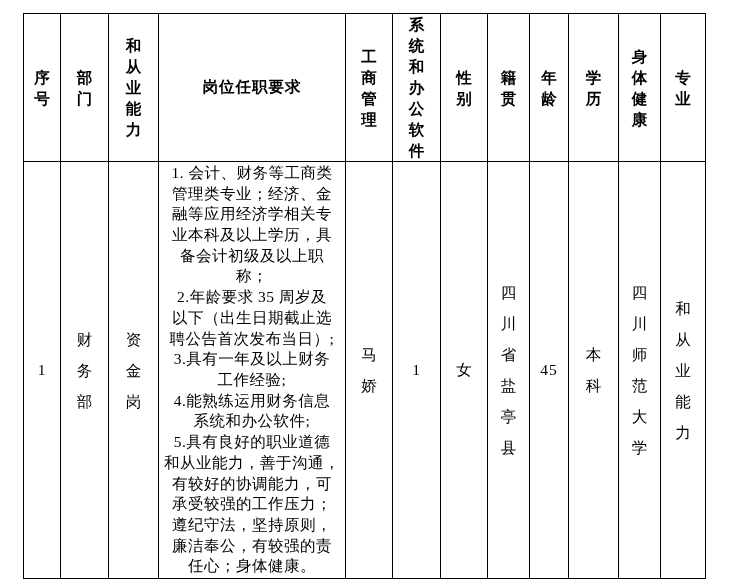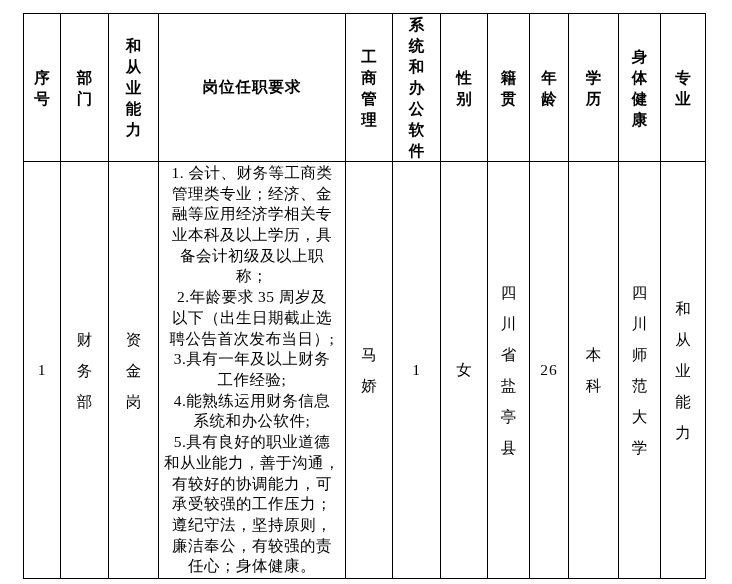--- a/index.html
+++ b/index.html
@@ -124,20 +124,20 @@
 和从业能力，善于沟通，
 有较好的协调能力，可
 承受较强的工作压力；
 遵纪守法，坚持原则，
 廉洁奉公，有较强的责
 任心；身体健康。</td>
         <td><span class="vtext">马娇</span></td>
         <td class="num">1</td>
         <td>女</td>
         <td><span class="vtext">四川省盐亭县</span></td>
-        <td class="num">26</td>
+        <td class="num">45</td>
         <td><span class="vtext">本科</span></td>
         <td><span class="vtext">四川师范大学</span></td>
         <td><span class="vtext">和从业能力</span></td>
       </tr>
     </tbody>
   </table>
 </div>
 
 </body></html>

